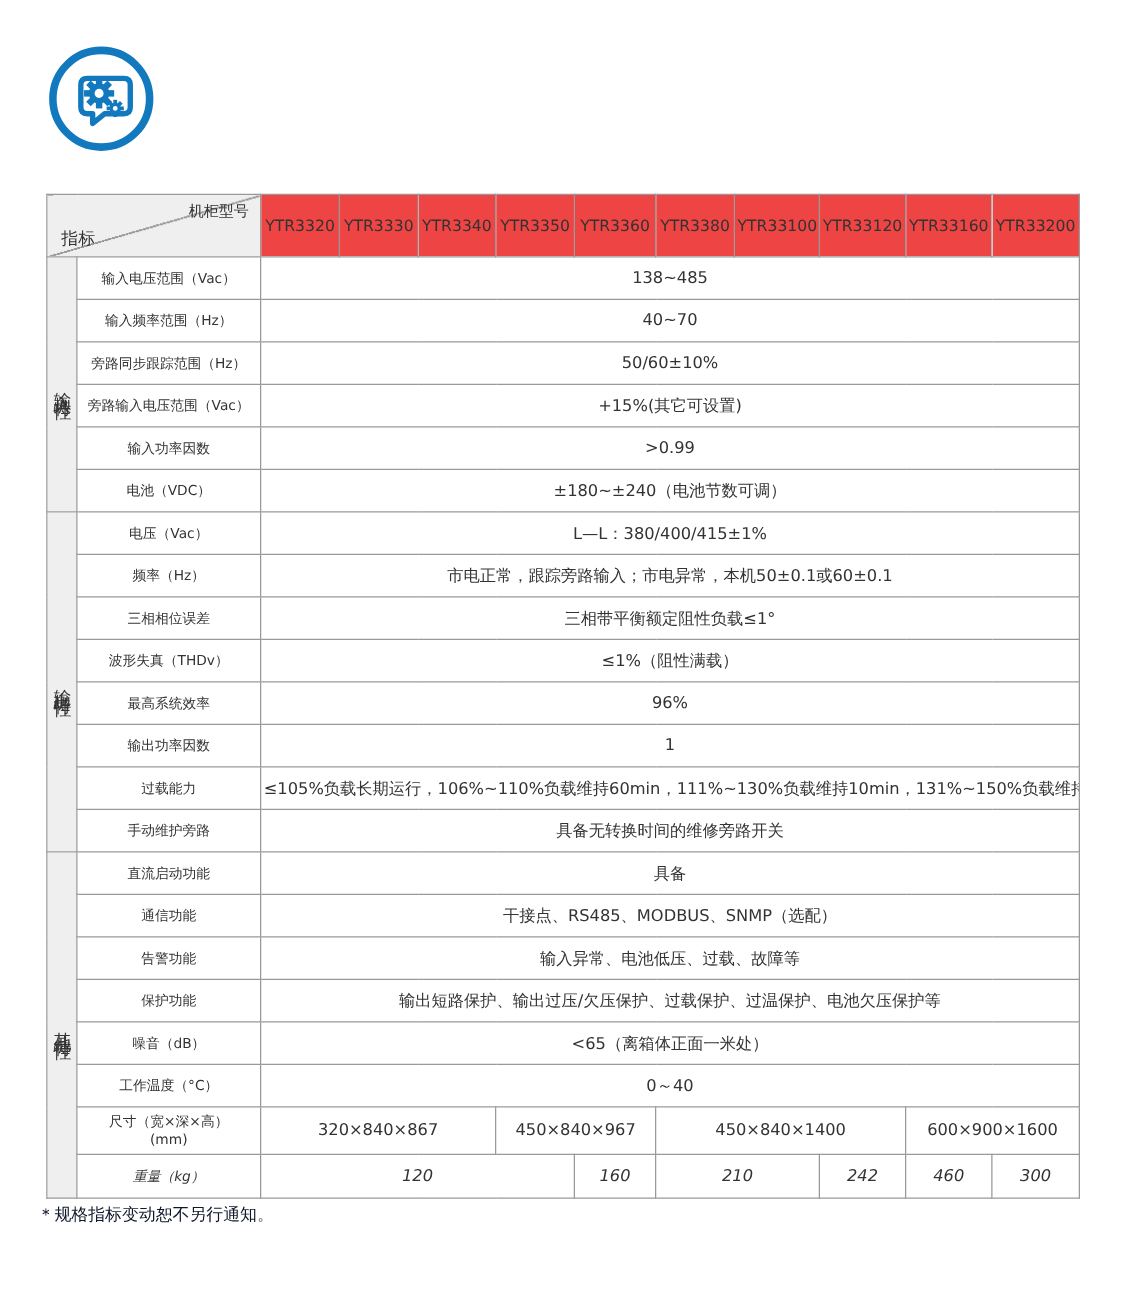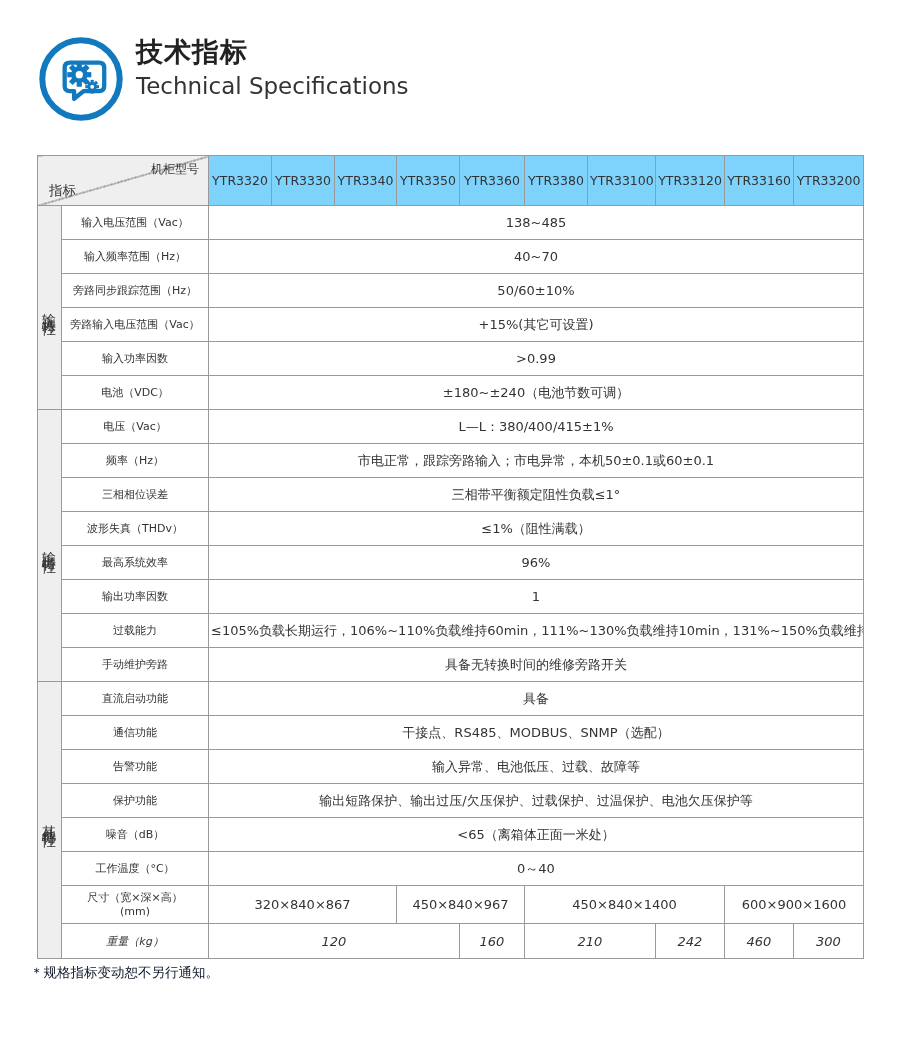--- a/index.html
+++ b/index.html
@@ -36,21 +36,21 @@
     vertical-align: middle;
     font-weight: normal;
     white-space: nowrap;
     overflow: hidden;
   }
   tr.hrow { height: 50px; }
   tr.drow { height: 34px; }
   tr.sizerow { height: 38px; }
   tr.wrow { height: 35px; font-style: italic; }
 
-  th.model { background: #7dd3fc; font-size: 12.5px; padding: 0 1px; margin-top: 28px; }
+  th.model { background: #ef4444; font-size: 12.5px; padding: 0 1px; margin-top: 28px; }
 
   td.corner {
     position: relative;
     background-color: #efefef;
     background-image: linear-gradient(to bottom right,
       rgba(0,0,0,0) calc(50% - 0.7px),
       #999 calc(50% - 0.7px),
       #999 calc(50% + 0.7px),
       rgba(0,0,0,0) calc(50% + 0.7px));
     padding: 0;
@@ -94,24 +94,20 @@
       </g>
       <g transform="translate(63,59)" fill="#1279bf">
         <rect x="-1.8" y="-8" width="3.6" height="16"></rect>
         <rect x="-1.8" y="-8" width="3.6" height="16" transform="rotate(45)"></rect>
         <rect x="-1.8" y="-8" width="3.6" height="16" transform="rotate(90)"></rect>
         <rect x="-1.8" y="-8" width="3.6" height="16" transform="rotate(135)"></rect>
         <circle cx="0" cy="0" r="5.2"></circle>
         <circle cx="0" cy="0" r="2.2" fill="#ffffff"></circle>
       </g>
     </svg>
-    <div class="hdr-titles">
-      <div class="title-zh">技术指标</div>
-      <div class="title-en">Technical Specifications</div>
-    </div>
   </div>
 
   <div class="tbl-wrap">
     <table class="spec">
       <colgroup>
         <col style="width:24px">
           <col style="width:147px">
         <col style="width:63px">
           <col style="width:63px">
           <col style="width:62px">

